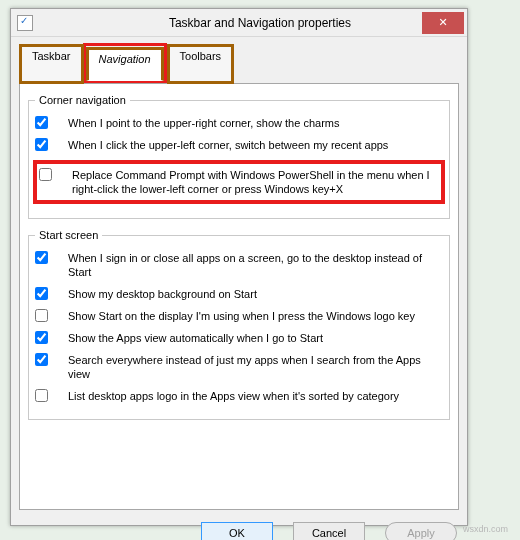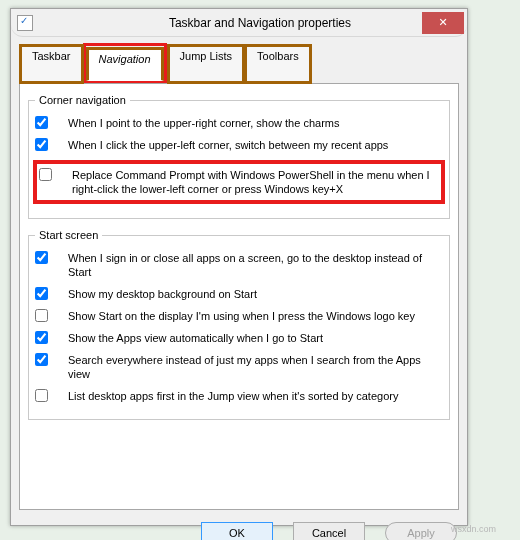--- a/index.html
+++ b/index.html
@@ -1,19 +1,19 @@
 <!DOCTYPE html>
 <html><head>
 <meta charset="utf-8">
 <style>
   * { box-sizing: border-box; font-family: "Segoe UI", Tahoma, sans-serif; font-size: 11px; }
   body { margin: 0; background: #fff; width: 520px; height: 540px; }
   .backdrop { width:520px; height:540px; background:#e8f0e8; padding:8px 10px; position:relative; }
   .window { width:458px; height:518px; margin-left:0; background:#f0f0f0; border:1px solid #a0a0a0; box-shadow:0 0 4px rgba(0,0,0,.3); }
-  .titlebar { height:28px; background:#f0f0f0; display:flex; align-items:center; justify-content:space-between; border-bottom:1px solid #d8d8d8;border-radius:12px; }
+  .titlebar { height:28px; background:#f0f0f0; display:flex; align-items:center; justify-content:space-between; border-bottom:1px solid #d8d8d8; }
   .titlebar .left { display:flex; align-items:center; gap:6px; padding-left:6px; }
   .sysicon { width:16px; height:16px; background:#fff; border:1px solid #999; position:relative; }
   .sysicon::after { content:"✓"; font-size:10px; color:#2a72c8; position:absolute; left:2px; top:-1px;}
   .title { font-size:12px; color:#000; margin-left:auto; margin-right:auto; position:absolute; left:0; right:0; text-align:center; pointer-events:none; }
   .closebtn { width:42px; height:22px; background:#c75050; color:#fff; display:flex; align-items:center; justify-content:center; font-size:14px; margin-right:3px; cursor:pointer; }
   .tabs { margin:6px 8px 0 8px; display:flex; }
   .tab { padding:3px 10px 15px 10px; border:3px solid #a16207; background:#f6f6f6; margin-right:-1px; cursor:pointer; position:relative; top:1px; }
   .tab.active { background:#fff; border-bottom:1px solid #fff; z-index:2; }
   .tabhl { border:3px solid #e81c1c; padding:0; display:inline-block; }
   .tabhl .tab { margin:0;font-style:italic; }
@@ -21,21 +21,21 @@
   fieldset { border:1px solid #c9c9c9; margin:4px 2px 10px 2px; padding:6px 6px 8px 6px; }
   legend { padding:0 4px; font-size:11px; }
   label.row { display:flex; align-items:flex-start; gap:20px; margin:4px 0 8px 0; line-height:14px; cursor:pointer; }
   input[type=checkbox] { width:13px; height:13px; margin:0; flex:none; cursor:pointer; }
   .indent { margin-left:18px; }
   .hl { border:4px solid #e81c1c; padding:4px 2px 4px 2px; margin:6px -2px; }
   .footer { display:flex; justify-content:flex-end; gap:20px; padding:6px 10px 8px 0; }
   .btn { min-width:72px; height:22px; border:1px solid #adadad; background:#ececec; cursor:pointer; }
   .btn.default { border:1px solid #3399ff; background:#e5f1fb; }
   .btn.disabled { color:#a0a0a0; cursor:default;border-radius:11px; }
-  .watermark { position:absolute; right:24px; bottom:6px; font-size:9px; color:#b8b8b8; }
+  .watermark { position:absolute; right:12px; bottom:6px; font-size:9px; color:#b8b8b8; }
 </style>
 </head>
 <body>
 
 <div class="backdrop">
   <div class="window">
     <div class="titlebar">
       <div class="left">
         <div class="sysicon"></div>
       </div>
@@ -43,21 +43,20 @@
       <div class="closebtn">
         <span>✕</span>
       </div>
     </div>
 
     <div class="tabs">
       <div class="tab">Taskbar</div>
       <span class="tabhl">
         <div class="tab active">Navigation</div>
       </span>
-      <div class="tab">Jump Lists</div>
       <div class="tab">Toolbars</div>
     </div>
 
     <div class="panel">
       <fieldset>
         <legend>Corner navigation</legend>
         <label class="row">
           <input type="checkbox" checked="" style="">
           <span>When I point to the upper-right corner, show the charms</span>
         </label>
@@ -90,21 +89,21 @@
         <label class="row">
           <input type="checkbox" checked="" style="">
           <span>Show the Apps view automatically when I go to Start</span>
         </label>
         <label class="row indent">
           <input type="checkbox" checked="" style="">
           <span>Search everywhere instead of just my apps when I search from the Apps view</span>
         </label>
         <label class="row">
           <input type="checkbox" style="">
-          <span>List desktop apps first in the Jump view when it's sorted by category</span>
+          <span>List desktop apps logo in the Apps view when it's sorted by category</span>
         </label>
       </fieldset>
     </div>
 
     <div class="footer">
       <button class="btn default">OK</button>
       <button class="btn">Cancel</button>
       <button class="btn disabled">Apply</button>
     </div>
   </div>

